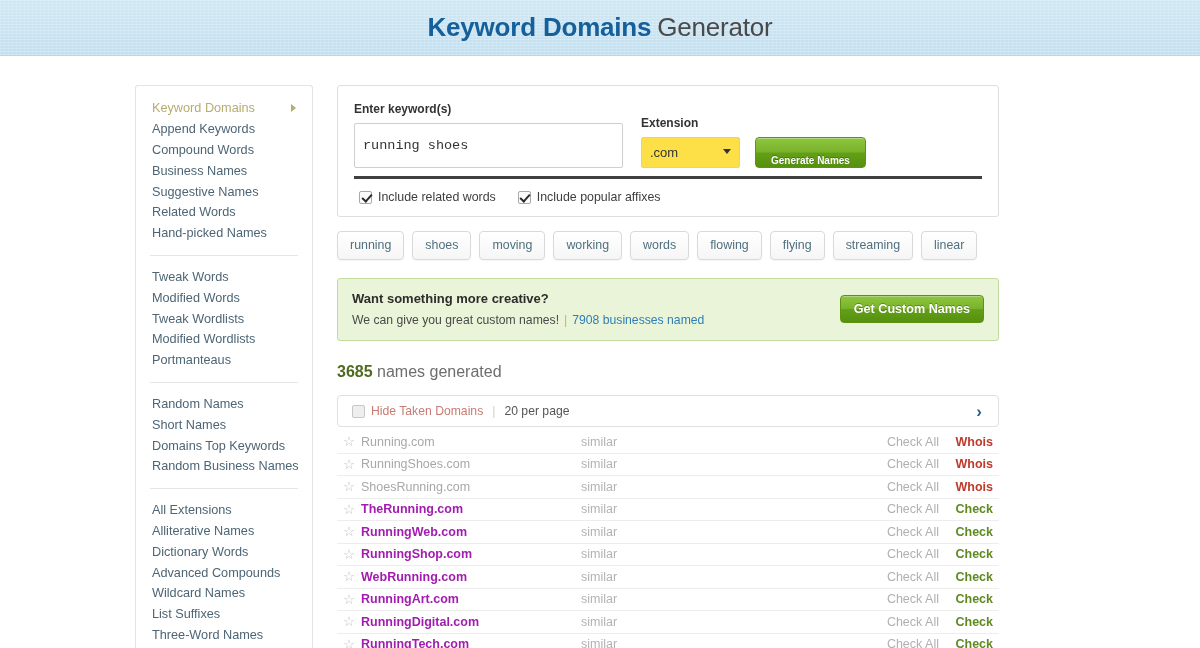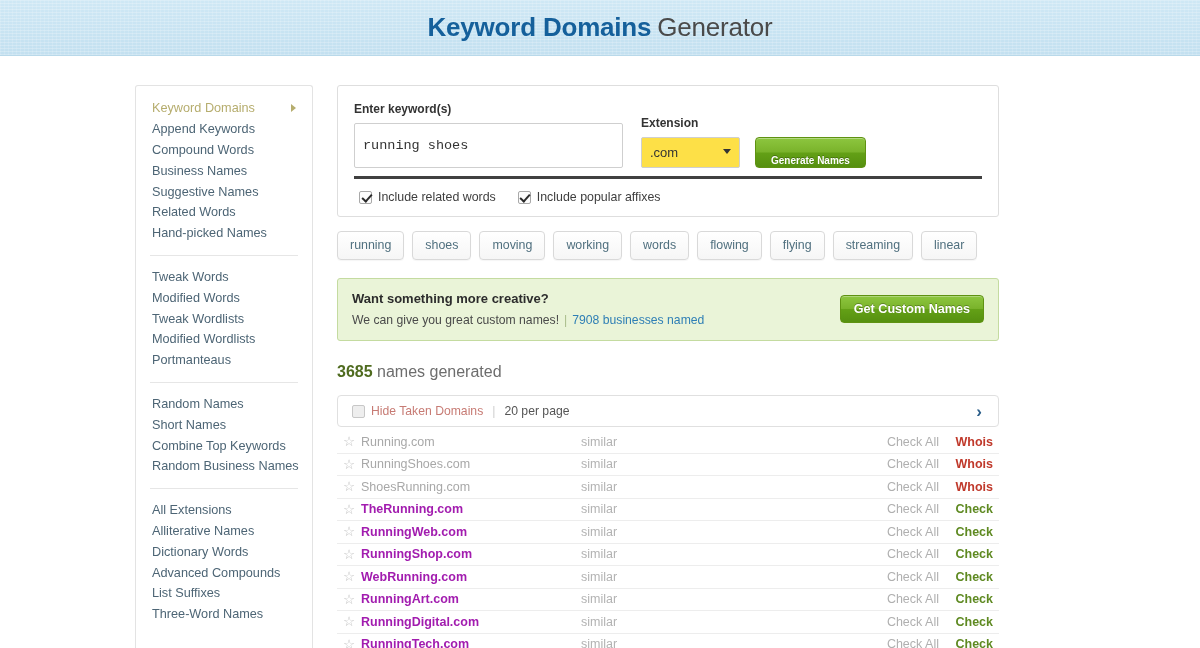--- a/index.html
+++ b/index.html
@@ -387,39 +387,42 @@
       </div>
       <div class="side-sep"></div>
       <div class="side-group">
         <div class="side-item">
           <span>Random Names</span>
         </div>
         <div class="side-item">
           <span>Short Names</span>
         </div>
         <div class="side-item">
-          <span>Combine Top Keywords</span>
+          <span>Domains Top Keywords</span>
         </div>
         <div class="side-item">
           <span>Random Business Names</span>
         </div>
       </div>
       <div class="side-sep"></div>
       <div class="side-group">
         <div class="side-item">
           <span>All Extensions</span>
         </div>
         <div class="side-item">
           <span>Alliterative Names</span>
         </div>
         <div class="side-item">
           <span>Dictionary Words</span>
         </div>
         <div class="side-item">
           <span>Advanced Compounds</span>
+        </div>
+        <div class="side-item">
+          <span>Wildcard Names</span>
         </div>
         <div class="side-item">
           <span>List Suffixes</span>
         </div>
         <div class="side-item">
           <span>Three-Word Names</span>
         </div>
         <div class="side-item"></div>
       </div>
     </nav>

